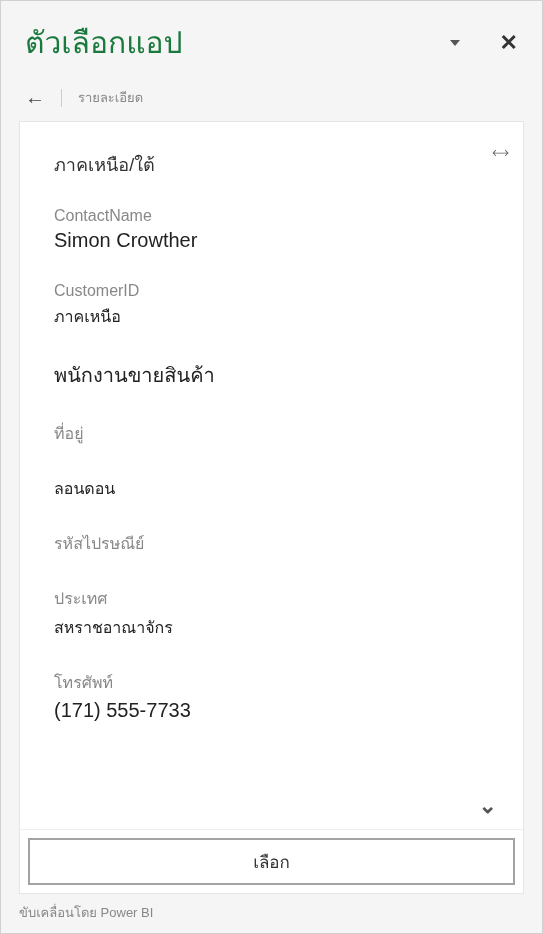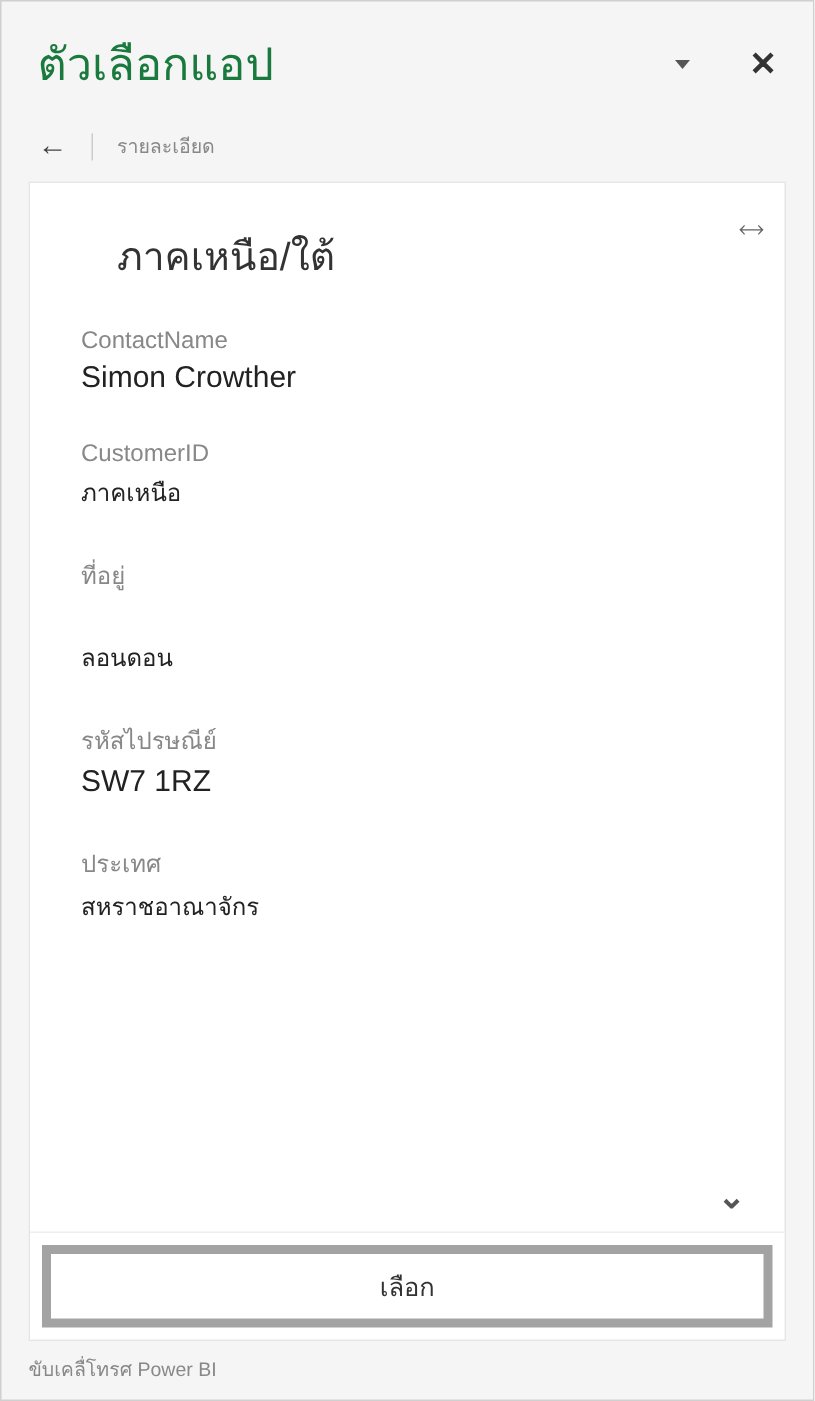--- a/index.html
+++ b/index.html
@@ -83,25 +83,24 @@
       flex-direction: column;
       overflow: hidden;
     }
     .detail-scroll {
       flex: 1;
       overflow-y: auto;
       padding: 28px 34px 10px 34px;
       position: relative;
     }
     .detail-title {
-      font-size: 26px;
+      font-size: 18px;
       color: #333;
       margin-bottom: 28px;
       font-weight: 400;
-      margin-left: 24px;
     }
     .field-group {
       margin-bottom: 30px;
     }
     .field-label {
       font-size: 16px;
       color: #888;
       margin-bottom: 4px;
       font-weight: 400;
     }
@@ -133,21 +132,21 @@
     }
     .action-bar {
       padding: 8px 8px;
       background: #fff;
       border-top: 1px solid #eee;
     }
     .select-button {
       width: 100%;
       padding: 8px;
       background: #fff;
-      border: 6px solid #a3a3a3;
+      border: 2px solid #a3a3a3;
       font-size: 17px;
       color: #333;
       cursor: pointer;
       text-align: center;
     }
     .footer {
       padding: 8px 18px 10px 18px;
       font-size: 13px;
       color: #888;
     }
@@ -191,44 +190,48 @@
         <div class="field-label">ContactName</div>
         <div class="field-value">Simon Crowther</div>
       </div>
 
       <div class="field-group">
         <div class="field-label">CustomerID</div>
         <div class="field-value small">ภาคเหนือ</div>
       </div>
 
       <div class="field-group">
+        <div class="field-value">พนักงานขายสินค้า</div>
       </div>
 
       <div class="field-group">
         <div class="field-label">ที่อยู่</div>
       </div>
 
       <div class="field-group">
         <div class="field-value small">ลอนดอน</div>
       </div>
 
       <div class="field-group">
         <div class="field-label">รหัสไปรษณีย์</div>
-        <div class="field-value">SW7 1RZ</div>
       </div>
 
       <div class="field-group">
         <div class="field-label">ประเทศ</div>
         <div class="field-value small">สหราชอาณาจักร</div>
       </div>
 
+      <div class="field-group">
+        <div class="field-label">โทรศัพท์</div>
+        <div class="field-value">(171) 555-7733</div>
+      </div>
 
       <div class="scroll-down-caret">⌄</div>
     </div>
 
     <div class="action-bar">
       <button class="select-button">เลือก</button>
     </div>
   </div>
 
-  <div class="footer">ขับเคลื่โทรศ Power BI</div>
+  <div class="footer">ขับเคลื่อนโดย Power BI</div>
 
 </div>
 
 </body></html>

